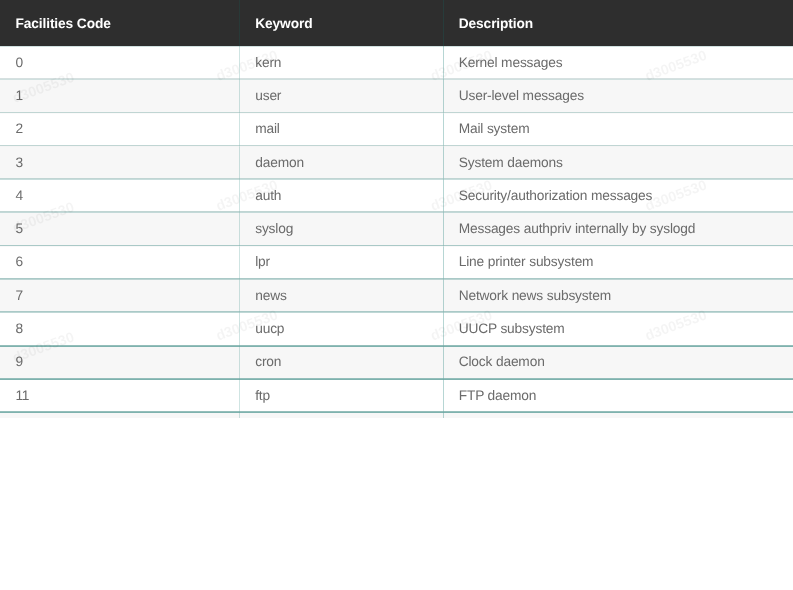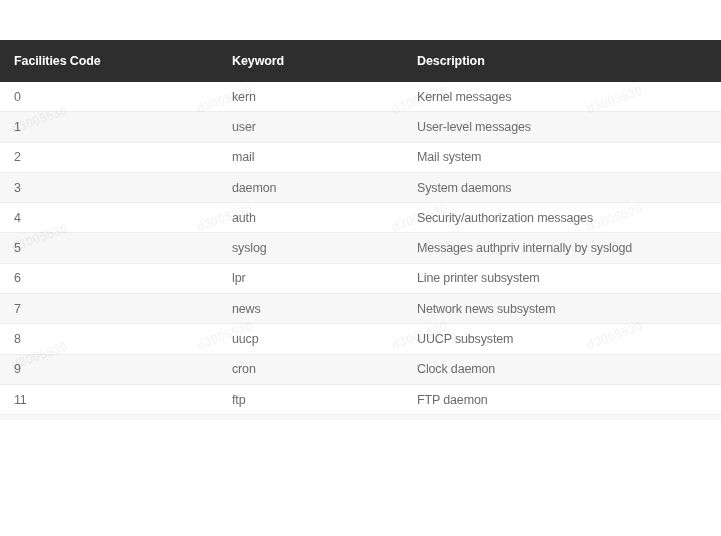--- a/index.html
+++ b/index.html
@@ -15,21 +15,20 @@
     overflow: hidden;
   }
 
   .table-wrap {
     position: relative;
     width: 721px;
     height: 380px;
     box-sizing: border-box;
     background: #0f766e;
     overflow: hidden;
-    margin-top: 40px;
   }
 
   table.facilities {
     width: 721px;
     border-collapse: collapse;
     table-layout: fixed;
     position: relative;
     z-index: 2;
   }
 

